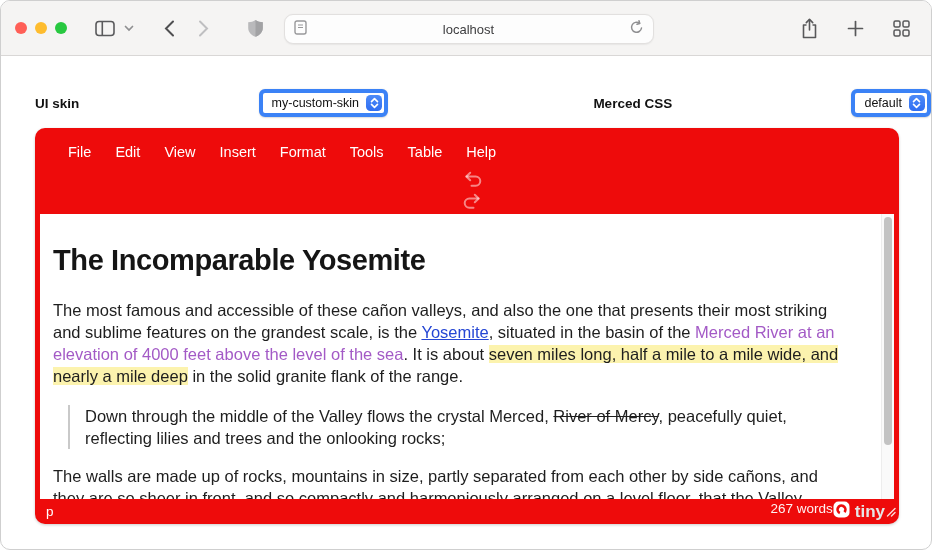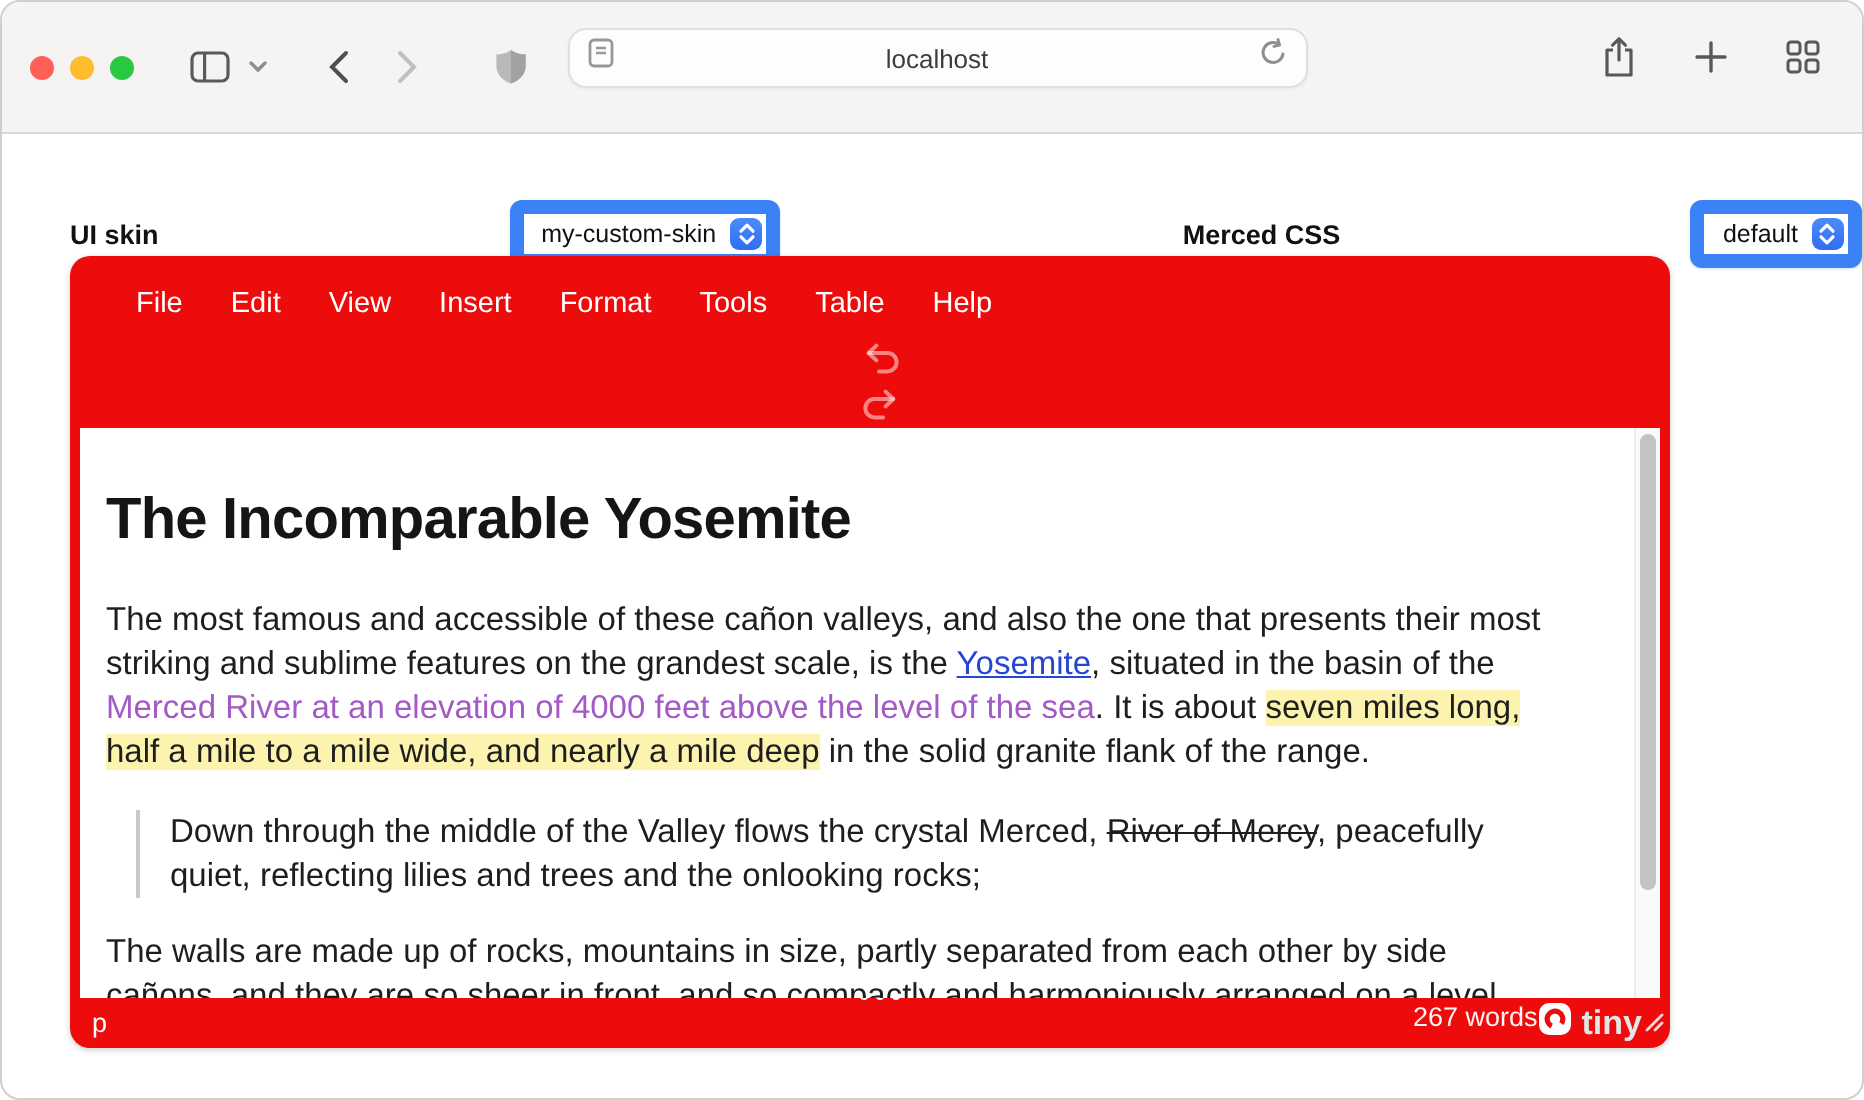--- a/index.html
+++ b/index.html
@@ -1,39 +1,39 @@
 <!DOCTYPE html>
 <html><head>
 <meta charset="utf-8">
 <style>
   * { margin:0; padding:0; box-sizing:border-box; }
   html,body { width:932px; height:550px; font-family:"Liberation Sans", sans-serif; background:#ffffff; }
   .window { width:932px; height:550px; border-radius:10px; overflow:hidden; border:1px solid #cfcfcf; background:#fff; position:relative; }
 
   
-  .chrome { height:66px; background:#f5f4f3; border-bottom:1px solid #d9d7d6; display:flex; align-items:center; padding:0 14px; position:relative; }
+  .chrome { height:55px; background:#f5f4f3; border-bottom:1px solid #d9d7d6; display:flex; align-items:center; padding:0 14px; position:relative; }
   .traffic { display:flex; gap:8px; margin-right:24px; }
   .light { width:12px; height:12px; border-radius:50%; }
   .light.red { background:#ff5f57; } .light.yellow { background:#febc2e; } .light.green { background:#28c840; }
   .chrome-btn { display:flex; align-items:center; justify-content:center; width:28px; height:28px; color:#5a5a5c; }
   .chrome-btn svg { display:block; }
   .disabled-nav { color:#bdbdbd; }
   .urlbar { position:absolute; left:283px; top:13px; width:370px; height:30px; background:#fdfdfd; border:1px solid #e2e0df; border-radius:9px; display:flex; align-items:center; padding:0 9px; box-shadow:0 0.5px 1.5px rgba(0,0,0,.06); }
   .urlbar .url-text { flex:1; text-align:center; font-size:13px; color:#3d3d3f; }
   .chrome-right { position:absolute; right:16px; top:0; height:55px; display:flex; align-items:center; gap:18px; }
 
   
   .controls { display:flex; align-items:center; gap:10px; padding:33px 0 0 34px;justify-content:space-between; }
   .ctl-label { font-size:13.5px; font-weight:bold; color:#111; }
   .ctl-label.second { margin-left:26px; }
-  .mac-select { display:inline-flex; align-items:center; gap:7px; background:#fff; border:7px solid #3b82f6; border-radius:6px; padding:2px 2px 2px 9px; font-size:12.5px; color:#111; box-shadow:0 0.5px 1.5px rgba(0,0,0,.15); cursor:default; }
+  .mac-select { display:inline-flex; align-items:center; gap:7px; background:#fff; border:4px solid #3b82f6; border-radius:6px; padding:2px 2px 2px 9px; font-size:12.5px; color:#111; box-shadow:0 0.5px 1.5px rgba(0,0,0,.15); cursor:default; }
   .stepper { width:16px; height:16px; border-radius:4.5px; background:linear-gradient(#4d8bf8,#2f6ef2); display:flex; align-items:center; justify-content:center; }
 
   
-  .editor { position:absolute; left:34px; top:127px; width:800px; height:396px; background:#ee0b0b; border-radius:10px; box-shadow:0 1px 3px rgba(0,0,0,.2); }
+  .editor { position:absolute; left:34px; top:127px; width:864px; height:396px; background:#ee0b0b; border-radius:10px; box-shadow:0 1px 3px rgba(0,0,0,.2); }
   .menubar { display:flex; align-items:center; height:42px; padding:6px 12px 0 22px; gap:2px; }
   .menu-item { color:#fff; font-size:14.5px; padding:4px 11px; border-radius:3px; cursor:default; }
   .toolbar { display:flex; align-items:center; height:44px; padding:0 12px 4px 22px; color:#fff;flex-direction:column; }
   .tbtn { display:flex; align-items:center; justify-content:center; min-width:26px; height:30px; border-radius:3px; cursor:default; }
   .tb-gap { width:26px; } .tb-sgap { width:9px; }
   .para-btn { display:flex; align-items:center; gap:40px; font-size:14.5px; color:#fff; padding:0 6px; }
   .fmt { font-size:16px; font-weight:bold; color:#fff; }
   .fmt.italic { font-style:italic; font-family:"Liberation Serif", serif; font-size:17px; }
   .fmt.strike { text-decoration:line-through; }
   .swatch-btn { display:flex; flex-direction:column; align-items:center; gap:2px; }

